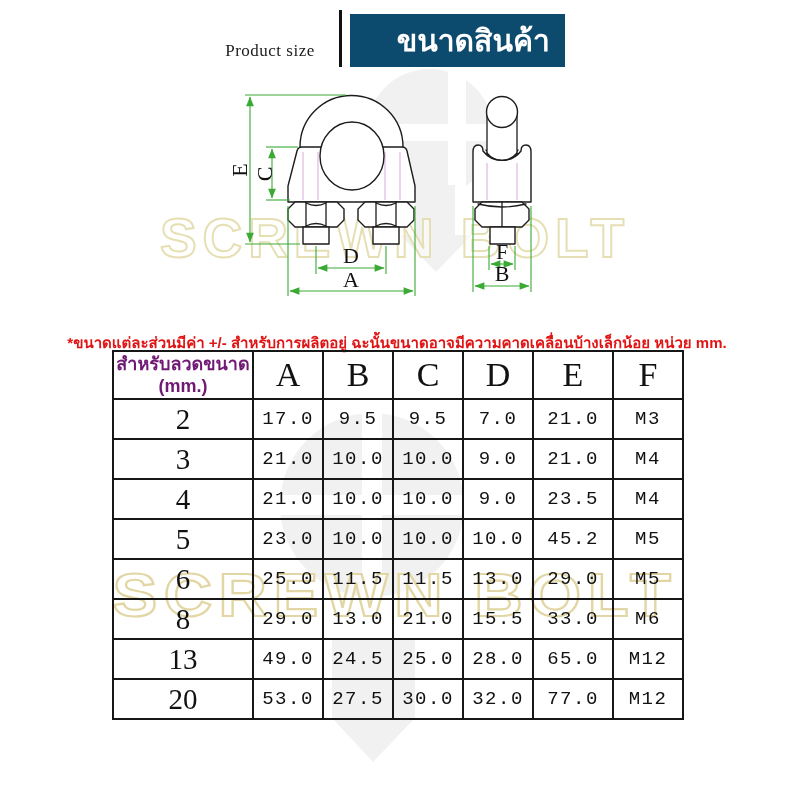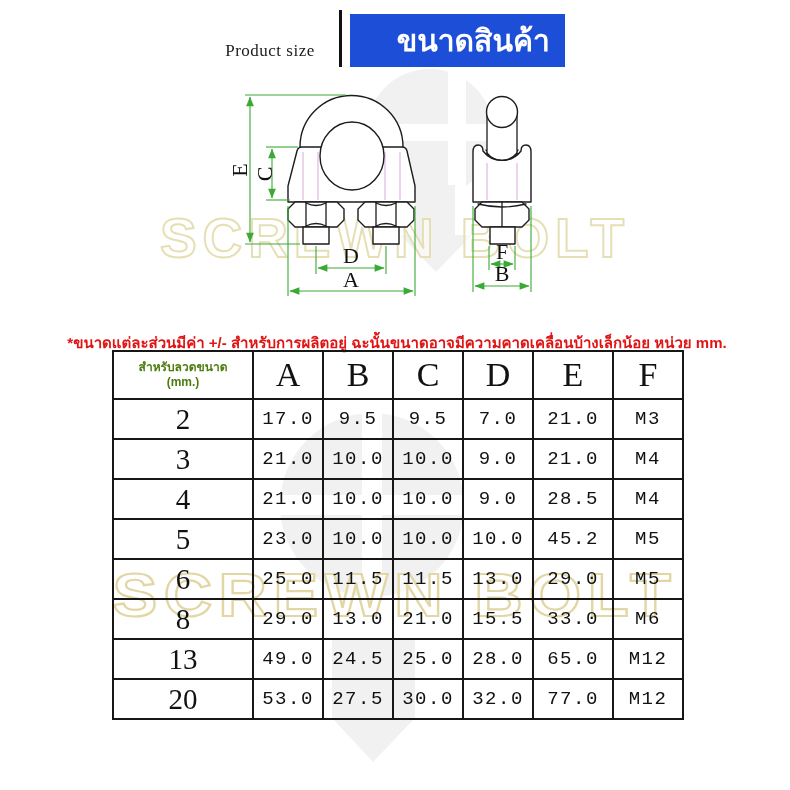--- a/index.html
+++ b/index.html
@@ -28,21 +28,21 @@
   .dimlbl{font-family:"Liberation Serif",serif;font-size:22px;fill:#111;}
 
   
   .note{position:absolute;top:314px;left:4px;right:0;text-align:center;
         font-size:15px;font-weight:bold;color:#e01414;margin-top:17px;}
 
   
   table.size-table{position:absolute;left:112px;top:350px;width:570px;border-collapse:collapse;
         table-layout:fixed;background:transparent;}
   table.size-table th,table.size-table td{border:2px solid #161616;text-align:center;vertical-align:middle;padding:0;}
-  th.rowhdr{height:46px;font-size:12px;font-weight:bold;color:#4d7c0f;line-height:1.25;}
+  th.rowhdr{height:46px;font-size:18px;font-weight:bold;color:#701a75;line-height:1.25;}
   th.rowhdr span{display:block;}
   th.collet{font-family:"Liberation Serif",serif;font-size:34px;font-weight:normal;color:#111;}
   td.size-cell{height:38px;font-family:"Liberation Serif",serif;font-size:29px;color:#111;}
   td.val-cell{font-family:Liberation Mono, monospace;font-size:19px;letter-spacing:1.5px;color:#111;}
 </style>
 </head>
 <body>
 
 <div class="page">
 
@@ -62,21 +62,21 @@
   <svg class="wm wm1" width="790" height="70" viewBox="0 0 790 70">
     <text x="395" y="52" text-anchor="middle" font-size="56" letter-spacing="6" textLength="470" lengthAdjust="spacingAndGlyphs" fill="#ffffff" fill-opacity="0.5" stroke="#e6dfb4" stroke-width="2">SCREWN BOLT</text>
   </svg>
   <svg class="wm wm2" width="790" height="78" viewBox="0 0 790 78">
     <text x="395" y="58" text-anchor="middle" font-size="62" letter-spacing="6" textLength="565" lengthAdjust="spacingAndGlyphs" fill="#ffffff" fill-opacity="0.55" stroke="#e2d7a4" stroke-width="2.2">SCREWN BOLT</text>
   </svg>
 
   <div class="header-row">
     <span class="title-en">Product size</span>
     <span class="hdr-divider"></span>
-    <span class="badge" style="background: #1d4ed8; padding-left: 47px;"><span>ขนาดสินค้า</span></span>
+    <span class="badge" style="background: #0c4a6e; padding-left: 47px;"><span>ขนาดสินค้า</span></span>
   </div>
 
   <svg class="diagram" width="380" height="215" viewBox="230 85 380 215">
     <defs>
       <marker id="arw" viewBox="0 0 10 8" markerWidth="11" markerHeight="9" refX="9" refY="4" orient="auto-start-reverse" markerUnits="userSpaceOnUse">
         <path d="M0.5,0.5 L9.5,4 L0.5,7.5 Z" fill="#3aaa35"></path>
       </marker>
     </defs>
 
     <g>
@@ -199,21 +199,21 @@
           <td class="val-cell">9.0</td>
           <td class="val-cell">21.0</td>
           <td class="val-cell">M4</td>
         </tr>
         <tr>
           <td class="size-cell">4</td>
           <td class="val-cell">21.0</td>
           <td class="val-cell">10.0</td>
           <td class="val-cell">10.0</td>
           <td class="val-cell">9.0</td>
-          <td class="val-cell">28.5</td>
+          <td class="val-cell">23.5</td>
           <td class="val-cell">M4</td>
         </tr>
         <tr>
           <td class="size-cell">5</td>
           <td class="val-cell">23.0</td>
           <td class="val-cell">10.0</td>
           <td class="val-cell">10.0</td>
           <td class="val-cell">10.0</td>
           <td class="val-cell">45.2</td>
           <td class="val-cell">M5</td>

